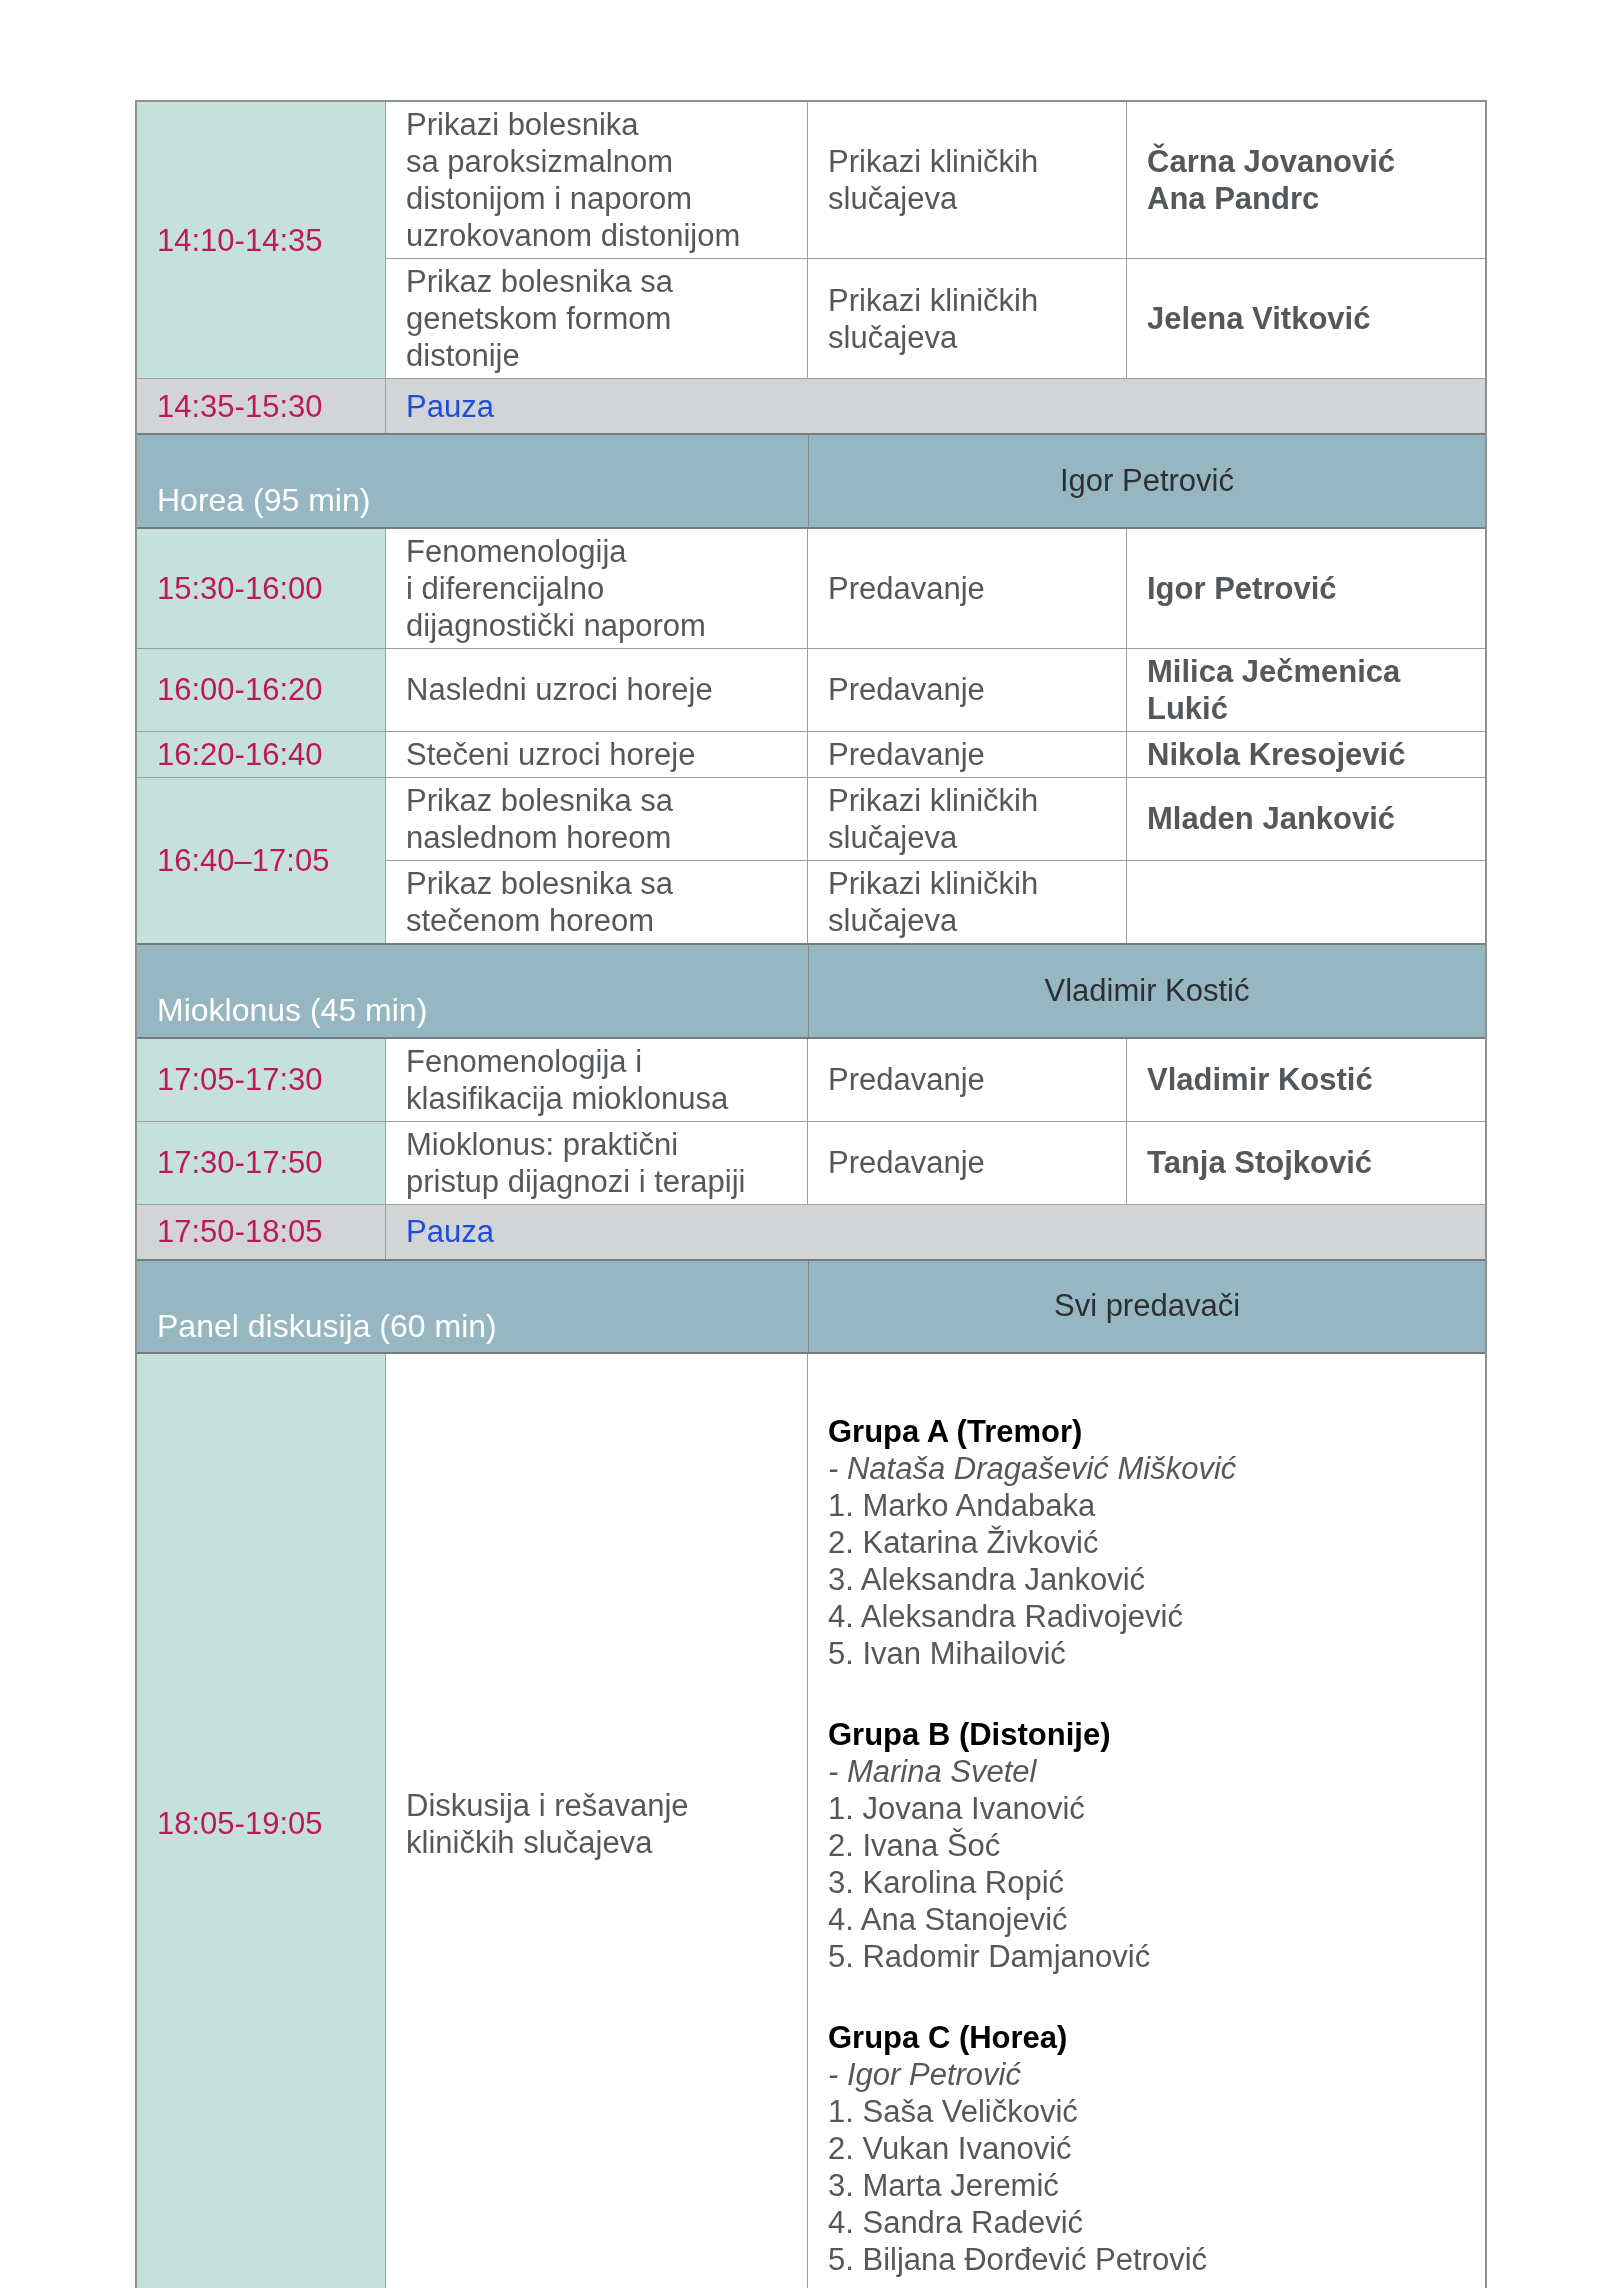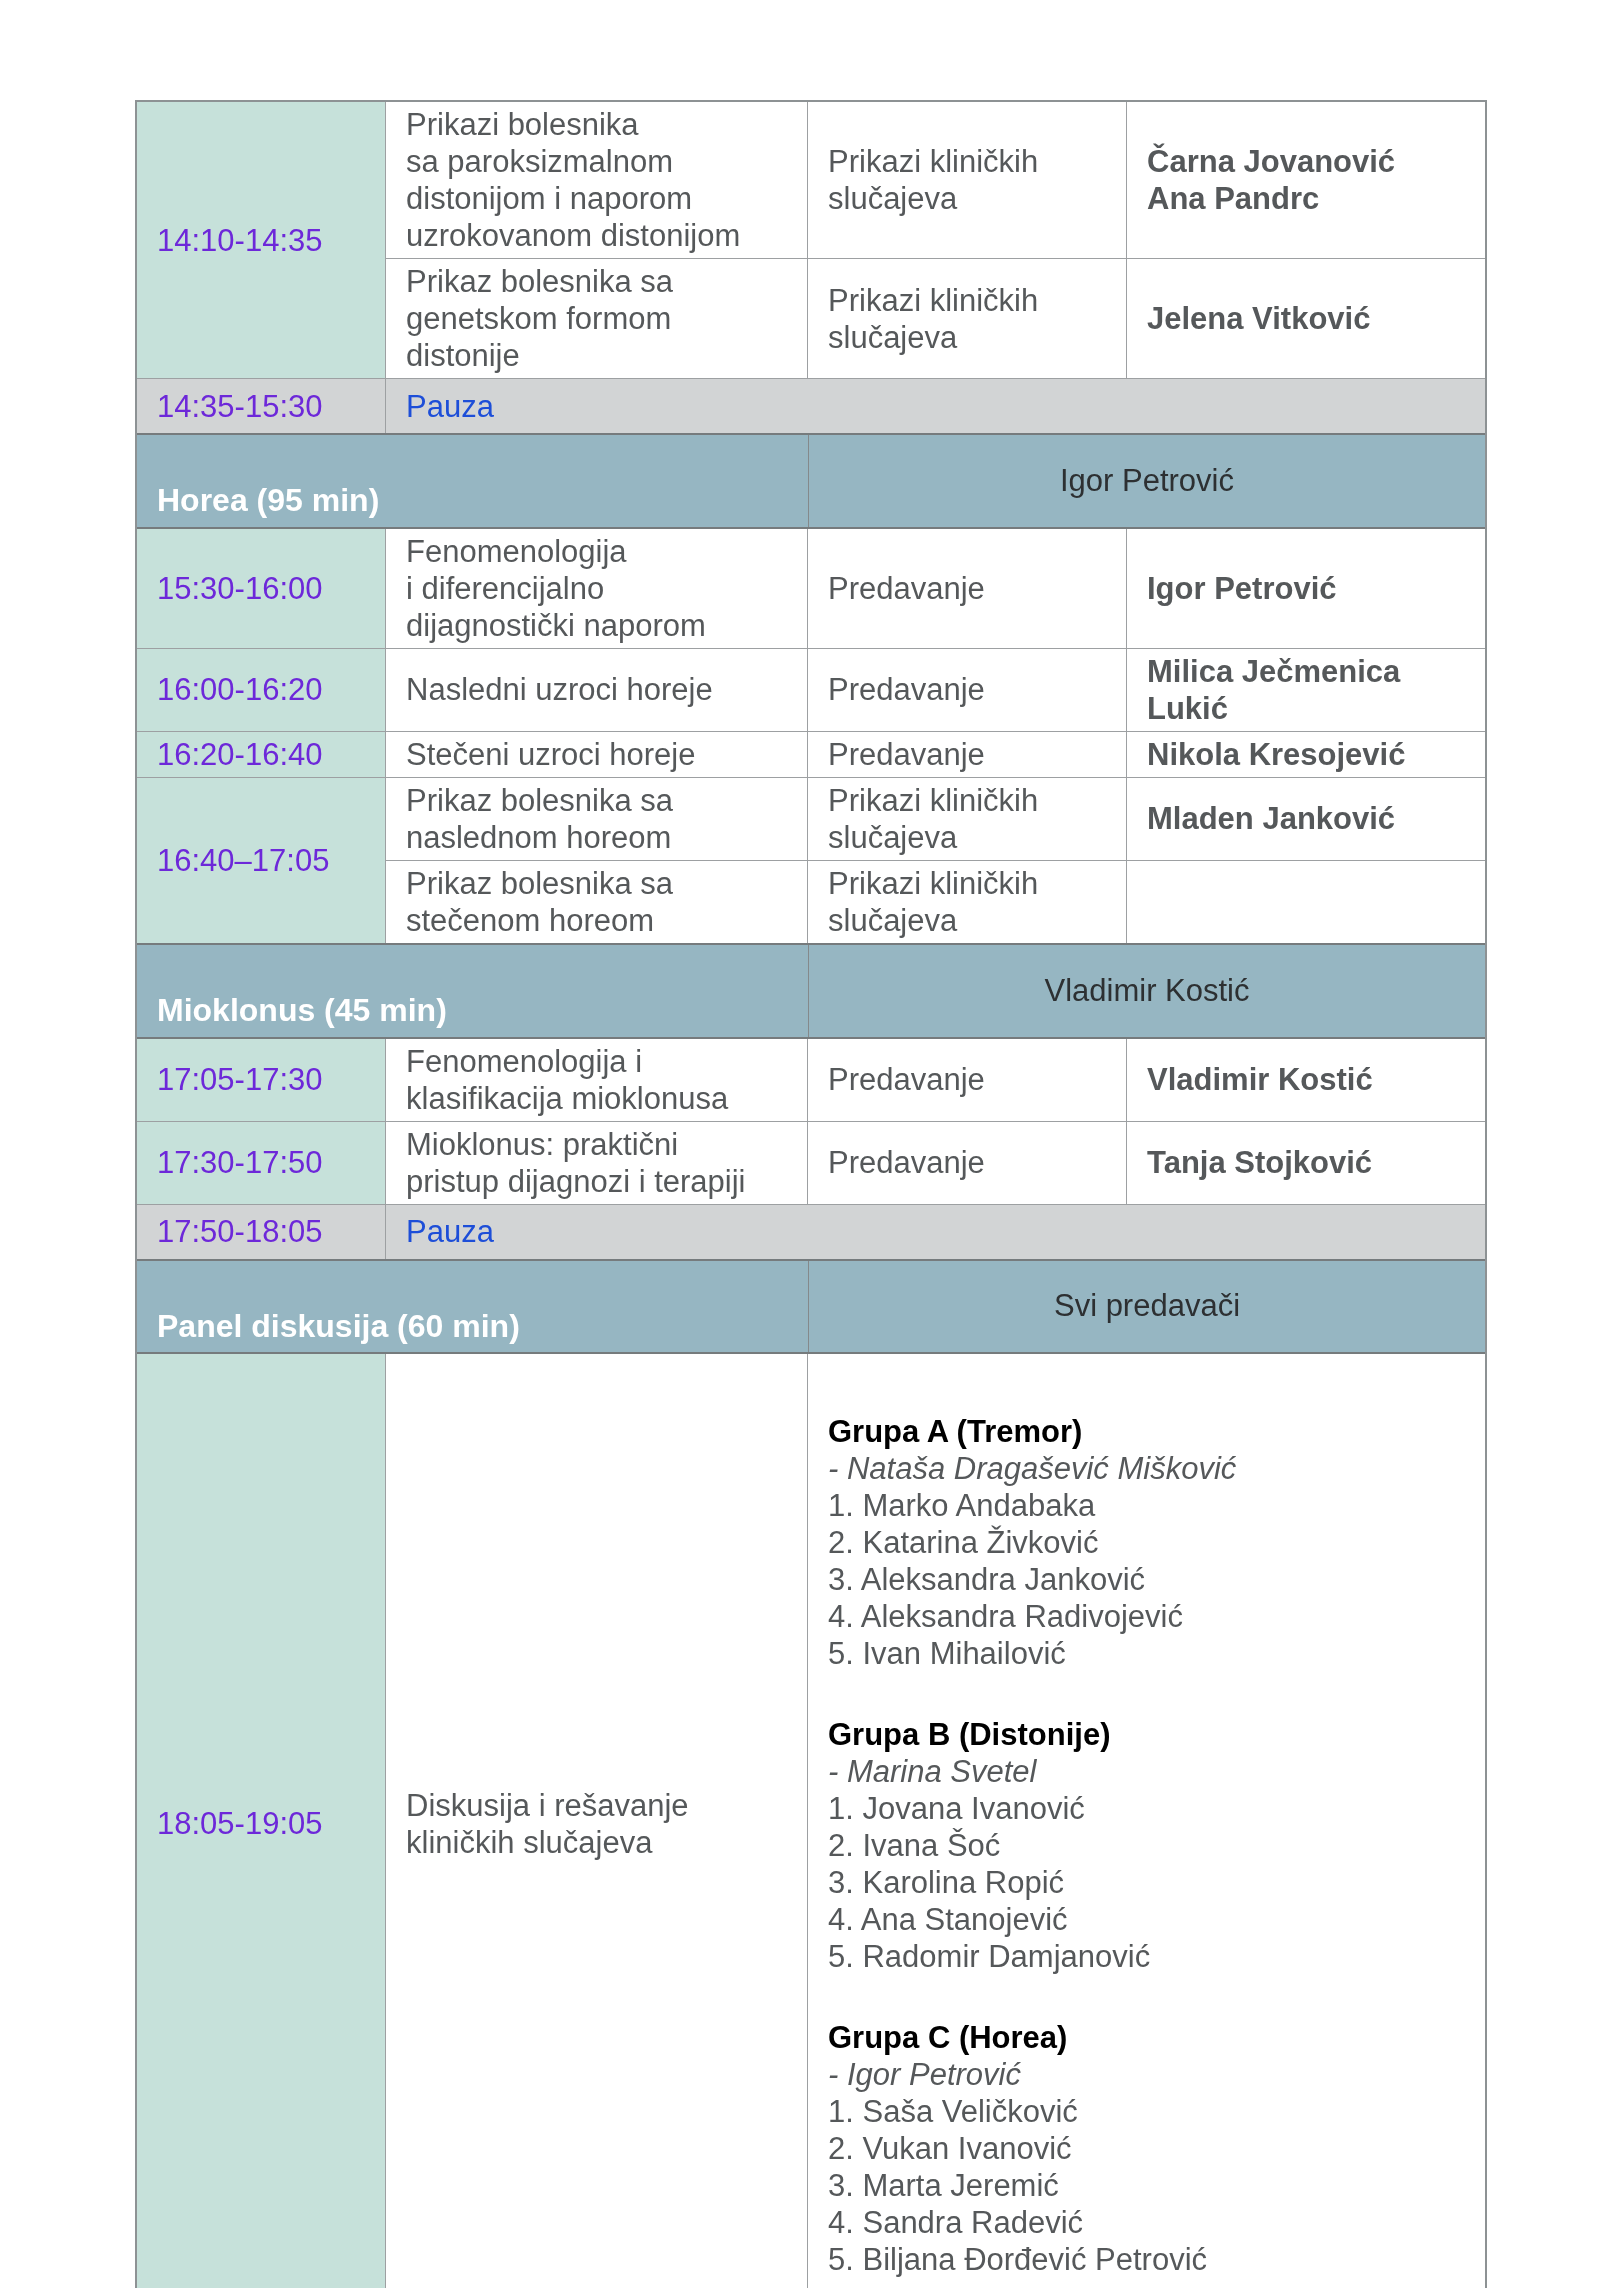--- a/index.html
+++ b/index.html
@@ -10,36 +10,36 @@
             border:2.8px solid #8d9294;box-sizing:border-box;background:#fff;}
 
   .row{display:flex;border-top:1.8px solid #9da0a2;}
   .row:first-child{border-top:none;}
   .row.section{border-top:2.8px solid #767b7d;border-bottom:2.8px solid #767b7d;}
   .row.section + .row{border-top:none;}
 
   .cell{box-sizing:border-box;padding:4px 20px;font-size:31px;line-height:37px;
         color:#55585a;white-space:pre-line;display:flex;align-items:center;}
 
-  .c-time{width:249px;flex:none;background:#c6e1da;color:#6d28d9;
+  .c-time{width:249px;flex:none;background:#c6e1da;color:#be185d;
           border-right:1.8px solid #9da0a2;}
   .items{flex:1;display:flex;flex-direction:column;}
   .item{display:flex;flex:1;border-top:1.8px solid #9da0a2;}
   .item:first-child{border-top:none;}
   .c-topic{width:422px;flex:none;border-right:1.8px solid #9da0a2;}
   .c-kind{width:319px;flex:none;border-right:1.8px solid #9da0a2;}
   .c-speaker{flex:1;font-weight:bold;}
 
   .row.break{background:#d2d4d5;min-height:54px;}
   .row.break .c-time{background:#d2d4d5;}
   .c-breaklabel{flex:1;color:#1d4ed8;}
 
   .row.section{background:#96b6c2;min-height:59px;}
   .sec-left{width:671px;flex:none;box-sizing:border-box;display:flex;align-items:center;
-            padding:7.4px 20px;color:#ffffff;font-weight:bold;font-size:32px;margin-top:40px;}
+            padding:7.4px 20px;color:#ffffff;font-weight:normal;font-size:32px;margin-top:40px;}
   .sec-right{flex:1;display:flex;align-items:center;justify-content:center;
              color:#2d3032;font-size:31px;border-left:1.8px solid #84898b;padding:7.4px 0;}
 
   .c-groups{flex:1;display:block;padding:14.8px 20px;font-size:31px;line-height:37px;
             color:#55585a;box-sizing:border-box;}
   .group{margin-bottom:37px;}
   .group:last-child{margin-bottom:0;}
   .g-title{font-weight:bold;color:#000000;margin-top:44px;}
   .g-leader{font-style:italic;}
   .g-member{}

